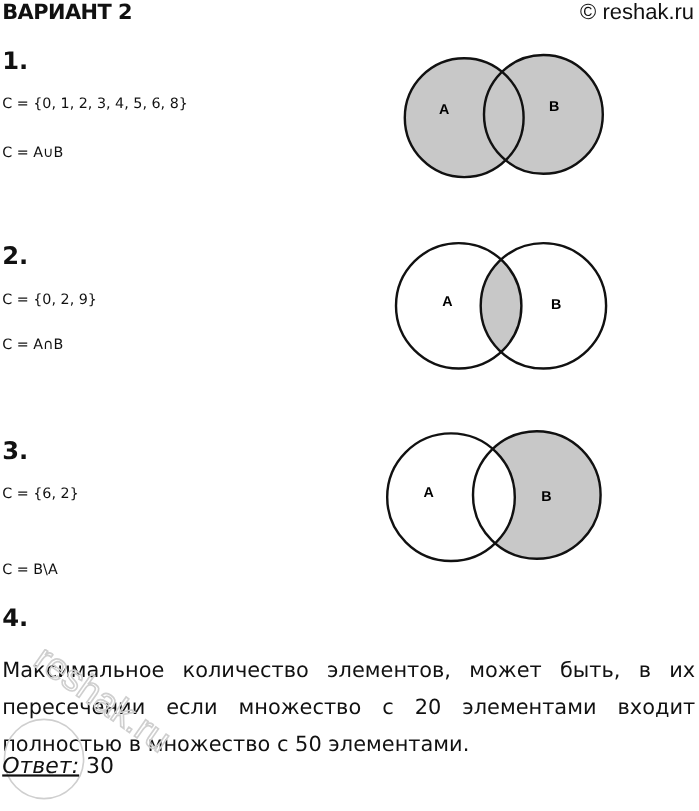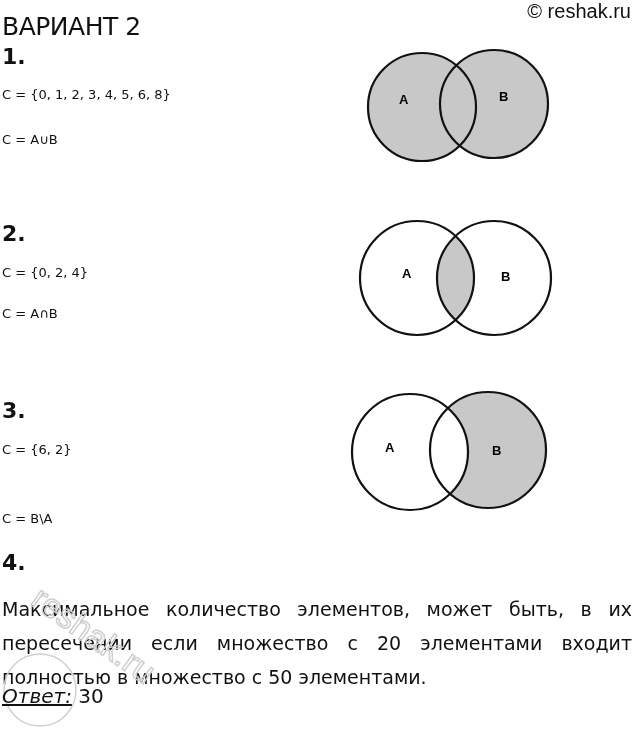--- a/index.html
+++ b/index.html
@@ -1,19 +1,19 @@
 <!DOCTYPE html>
 <html><head>
 <meta charset="utf-8">
 <style>
   html, body { margin:0; padding:0; background:#ffffff; }
   body { width:635px; height:737px; position:relative; overflow:hidden;
          font-family:"DejaVu Sans", sans-serif; color:#111; }
   .abs { position:absolute; white-space:nowrap; }
-  .header-title { left:2px; top:12px; font-size:25px; letter-spacing:-0.5px; }
+  .header-title { left:2px; top:0px; font-size:19px; letter-spacing:-0.5px;font-weight:bold; }
   .header-copy { right:4px; top:0px; font-size:20px; font-family:Liberation Sans, sans-serif; }
   .num { font-size:22px; font-weight:bold; left:2px; }
   .line { font-size:13px; left:2px; }
   svg.venn { position:absolute; left:0; top:0; }
   .para { position:absolute; left:2px; top:592px; width:630px; font-size:19px; line-height:34px;
           text-align:justify; text-align-last:left; }
   .answer { left:2px; top:684px; font-size:20px; }
   .answer-label { font-style:italic; text-decoration:underline;text-align:right; }
   .watermark { position:absolute; left:0px; top:590px; width:170px; height:150px; pointer-events:none; }
 </style>
@@ -21,21 +21,21 @@
 <body>
 
 <div class="abs header-title">ВАРИАНТ 2</div>
 <div class="abs header-copy">© reshak.ru</div>
 
 <div class="abs num" style="top:44px">1.</div>
 <div class="abs line" style="top:87px">C = {0, 1, 2, 3, 4, 5, 6, 8}</div>
 <div class="abs line" style="top:132px">C = A∪B</div>
 
 <div class="abs num" style="top:221px">2.</div>
-<div class="abs line" style="top:265px">C = {0, 2, 4}</div>
+<div class="abs line" style="top:265px">C = {0, 2, 9}</div>
 <div class="abs line" style="top:306px">C = A∩B</div>
 
 <div class="abs num" style="top:398px">3.</div>
 <div class="abs line" style="top:442px">C = {6, 2}</div>
 <div class="abs line" style="top:511px">C = B\A</div>
 
 <svg class="venn" width="635" height="560">
   <defs>
     <clipPath id="clipA2">
         <circle cx="417" cy="278" r="57"></circle>

